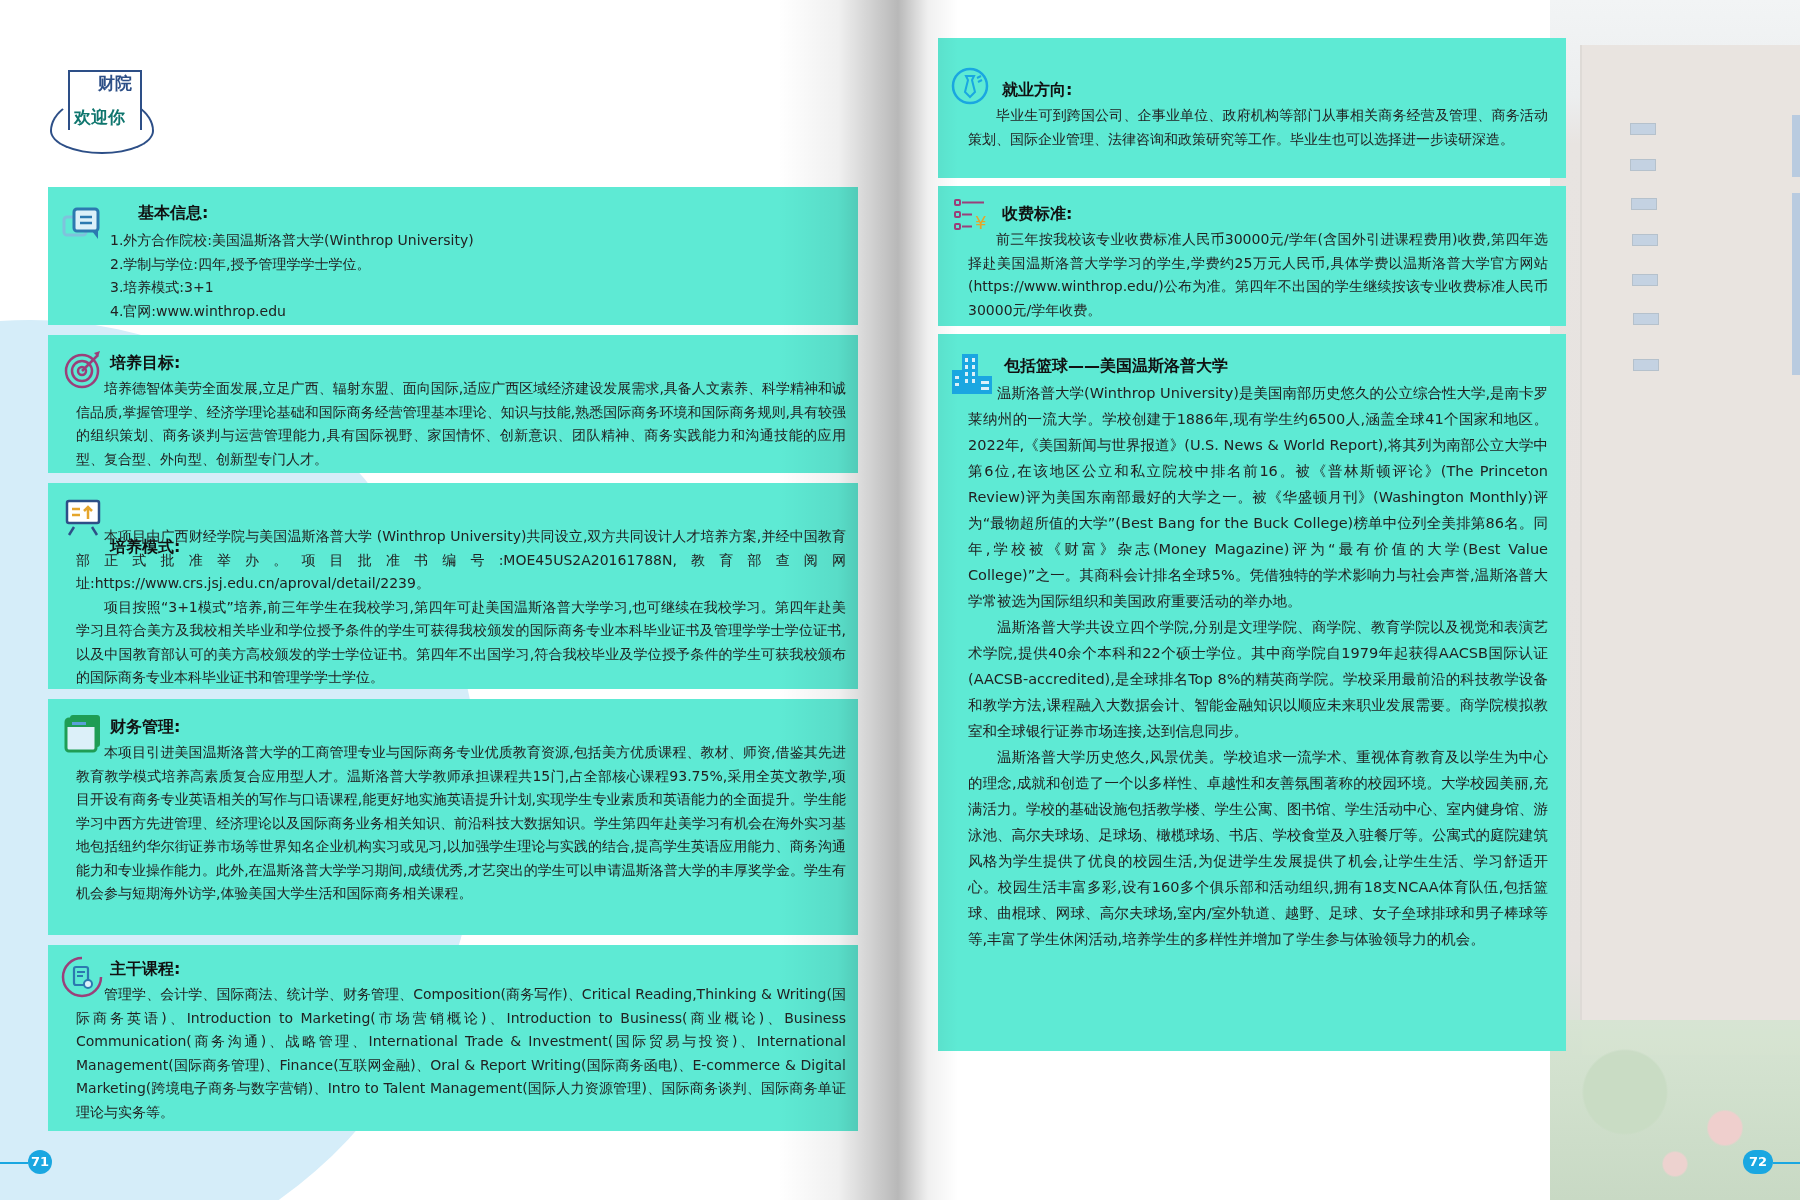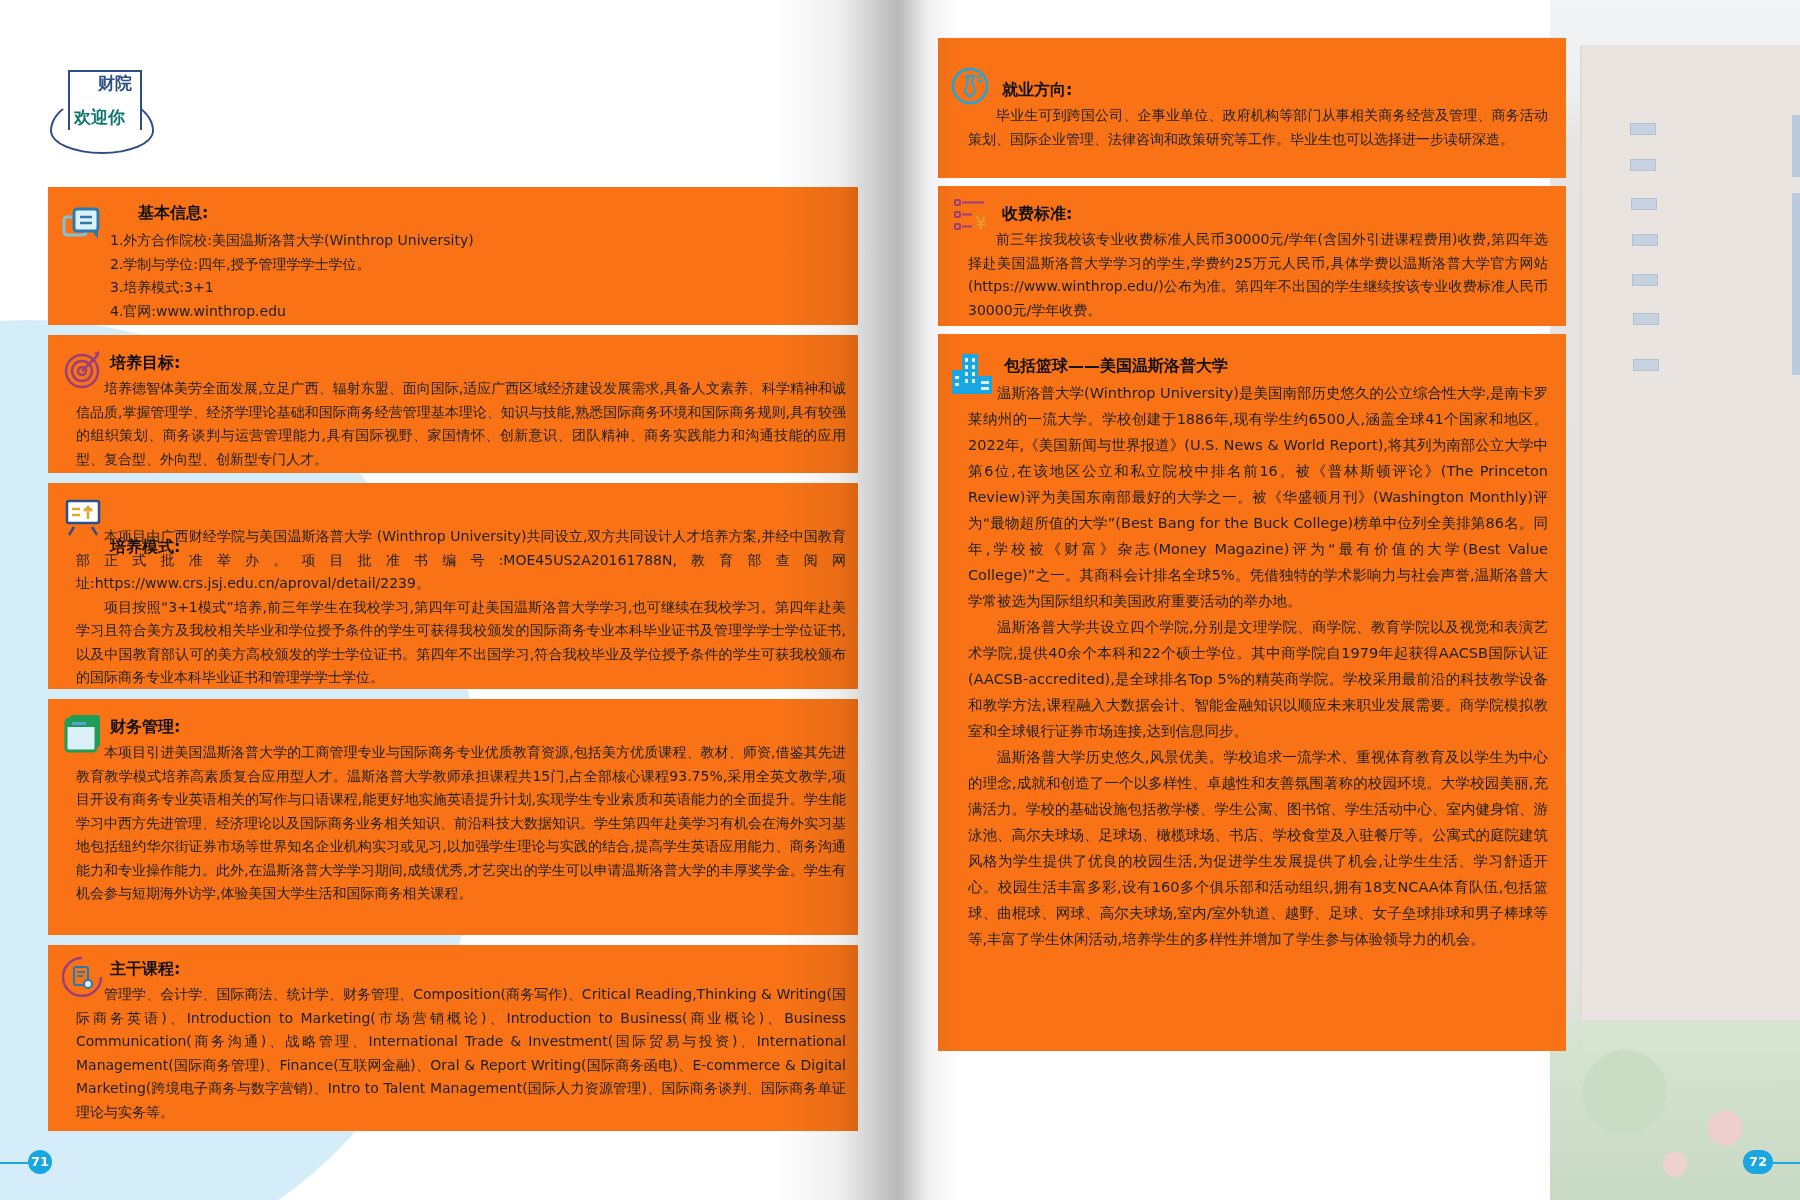--- a/index.html
+++ b/index.html
@@ -29,21 +29,21 @@
                         linear-gradient(#d7e5d3, #c8d9c4); opacity:.95; }
   
   .welcome { position:absolute; left:50px; top:70px; width:100px; height:80px; }
   .welcome .box { position:absolute; left:18px; top:0; width:70px; height:58px; border:2px solid #2d4f87; border-right-width:2px; border-bottom:none; }
   .welcome .cai { position:absolute; left:48px; top:2px; font-size:17px; color:#2d4f87; font-weight:bold; }
   .welcome .huan { position:absolute; left:24px; top:36px; font-size:17px; color:#0f766e; font-weight:bold; }
   .welcome .bubble { position:absolute; left:0; top:26px; width:100px; height:54px; border:2px solid #2d4f87; border-radius:50% 50% 50% 50% / 60% 60% 40% 40%; border-top-color:transparent; }
   .title-bar { position:absolute; left:156px; top:92px; width:467px; height:48px; background:#1aa7e1; }
   .title-bar span { position:absolute; left:36px; top:4px; color:#ffffff; font-size:30px; font-weight:bold; letter-spacing:1px; }
   
-  .panel { position:absolute; background:#f97316; }
+  .panel { position:absolute; background:#5eead4; }
   .panel .icon { position:absolute; }
   .panel h3 { position:absolute; margin:0; font-size:16px; font-weight:bold; color:#111; }
   .panel .body { position:absolute; font-size:14px; line-height:23.5px; color:#222; text-align:justify; }
   .panel .body p { margin:0; }
   .panel .body p.indent { text-indent:2em; }
   .pg-num { position:absolute; width:24px; height:24px; border-radius:50%; background:#1aa7e1; color:#fff;
             font-size:13px; font-weight:bold; text-align:center; line-height:24px; }
   .pg-line { position:absolute; height:2px; background:#1aa7e1; }
 </style>
 </head>
@@ -218,21 +218,21 @@
           <rect x="22" y="27" width="3" height="4" fill="#dcf0f9"></rect>
         <rect x="5" y="24" width="4" height="3" fill="#dcf0f9"></rect>
           <rect x="5" y="31" width="4" height="3" fill="#dcf0f9"></rect>
         <rect x="31" y="29" width="8" height="3" fill="#dcf0f9"></rect>
           <rect x="31" y="35" width="8" height="3" fill="#dcf0f9"></rect>
       </svg>
     </span>
     <h3 style="left:66px; top:22px;">包括篮球——美国温斯洛普大学</h3>
     <div class="body" style="left:30px; top:46px; width:580px; line-height:26px; font-size:14.5px;">
       <p class="indent">温斯洛普大学(Winthrop University)是美国南部历史悠久的公立综合性大学,是南卡罗莱纳州的一流大学。学校创建于1886年,现有学生约6500人,涵盖全球41个国家和地区。2022年,《美国新闻与世界报道》(U.S. News &amp; World Report),将其列为南部公立大学中第6位,在该地区公立和私立院校中排名前16。被《普林斯顿评论》(The Princeton Review)评为美国东南部最好的大学之一。被《华盛顿月刊》(Washington Monthly)评为“最物超所值的大学”(Best Bang for the Buck College)榜单中位列全美排第86名。同年,学校被《财富》杂志(Money Magazine)评为“最有价值的大学(Best Value College)”之一。其商科会计排名全球5%。凭借独特的学术影响力与社会声誉,温斯洛普大学常被选为国际组织和美国政府重要活动的举办地。</p>
-      <p class="indent">温斯洛普大学共设立四个学院,分别是文理学院、商学院、教育学院以及视觉和表演艺术学院,提供40余个本科和22个硕士学位。其中商学院自1979年起获得AACSB国际认证(AACSB-accredited),是全球排名Top 5%的精英商学院。学校采用最前沿的科技教学设备和教学方法,课程融入大数据会计、智能金融知识以顺应未来职业发展需要。商学院模拟教室和全球银行证券市场连接,达到信息同步。</p>
+      <p class="indent">温斯洛普大学共设立四个学院,分别是文理学院、商学院、教育学院以及视觉和表演艺术学院,提供40余个本科和22个硕士学位。其中商学院自1979年起获得AACSB国际认证(AACSB-accredited),是全球排名Top 8%的精英商学院。学校采用最前沿的科技教学设备和教学方法,课程融入大数据会计、智能金融知识以顺应未来职业发展需要。商学院模拟教室和全球银行证券市场连接,达到信息同步。</p>
       <p class="indent">温斯洛普大学历史悠久,风景优美。学校追求一流学术、重视体育教育及以学生为中心的理念,成就和创造了一个以多样性、卓越性和友善氛围著称的校园环境。大学校园美丽,充满活力。学校的基础设施包括教学楼、学生公寓、图书馆、学生活动中心、室内健身馆、游泳池、高尔夫球场、足球场、橄榄球场、书店、学校食堂及入驻餐厅等。公寓式的庭院建筑风格为学生提供了优良的校园生活,为促进学生发展提供了机会,让学生生活、学习舒适开心。校园生活丰富多彩,设有160多个俱乐部和活动组织,拥有18支NCAA体育队伍,包括篮球、曲棍球、网球、高尔夫球场,室内/室外轨道、越野、足球、女子垒球排球和男子棒球等等,丰富了学生休闲活动,培养学生的多样性并增加了学生参与体验领导力的机会。</p>
     </div>
   </div>
 
   <div class="pg-num" style="left:845px; top:1150px; width:30px; border-radius:14px;">72</div>
   <div class="pg-line" style="left:875px; top:1162px; width:27px;"></div>
 
   <div class="spine-r"></div>
 </div>
 

